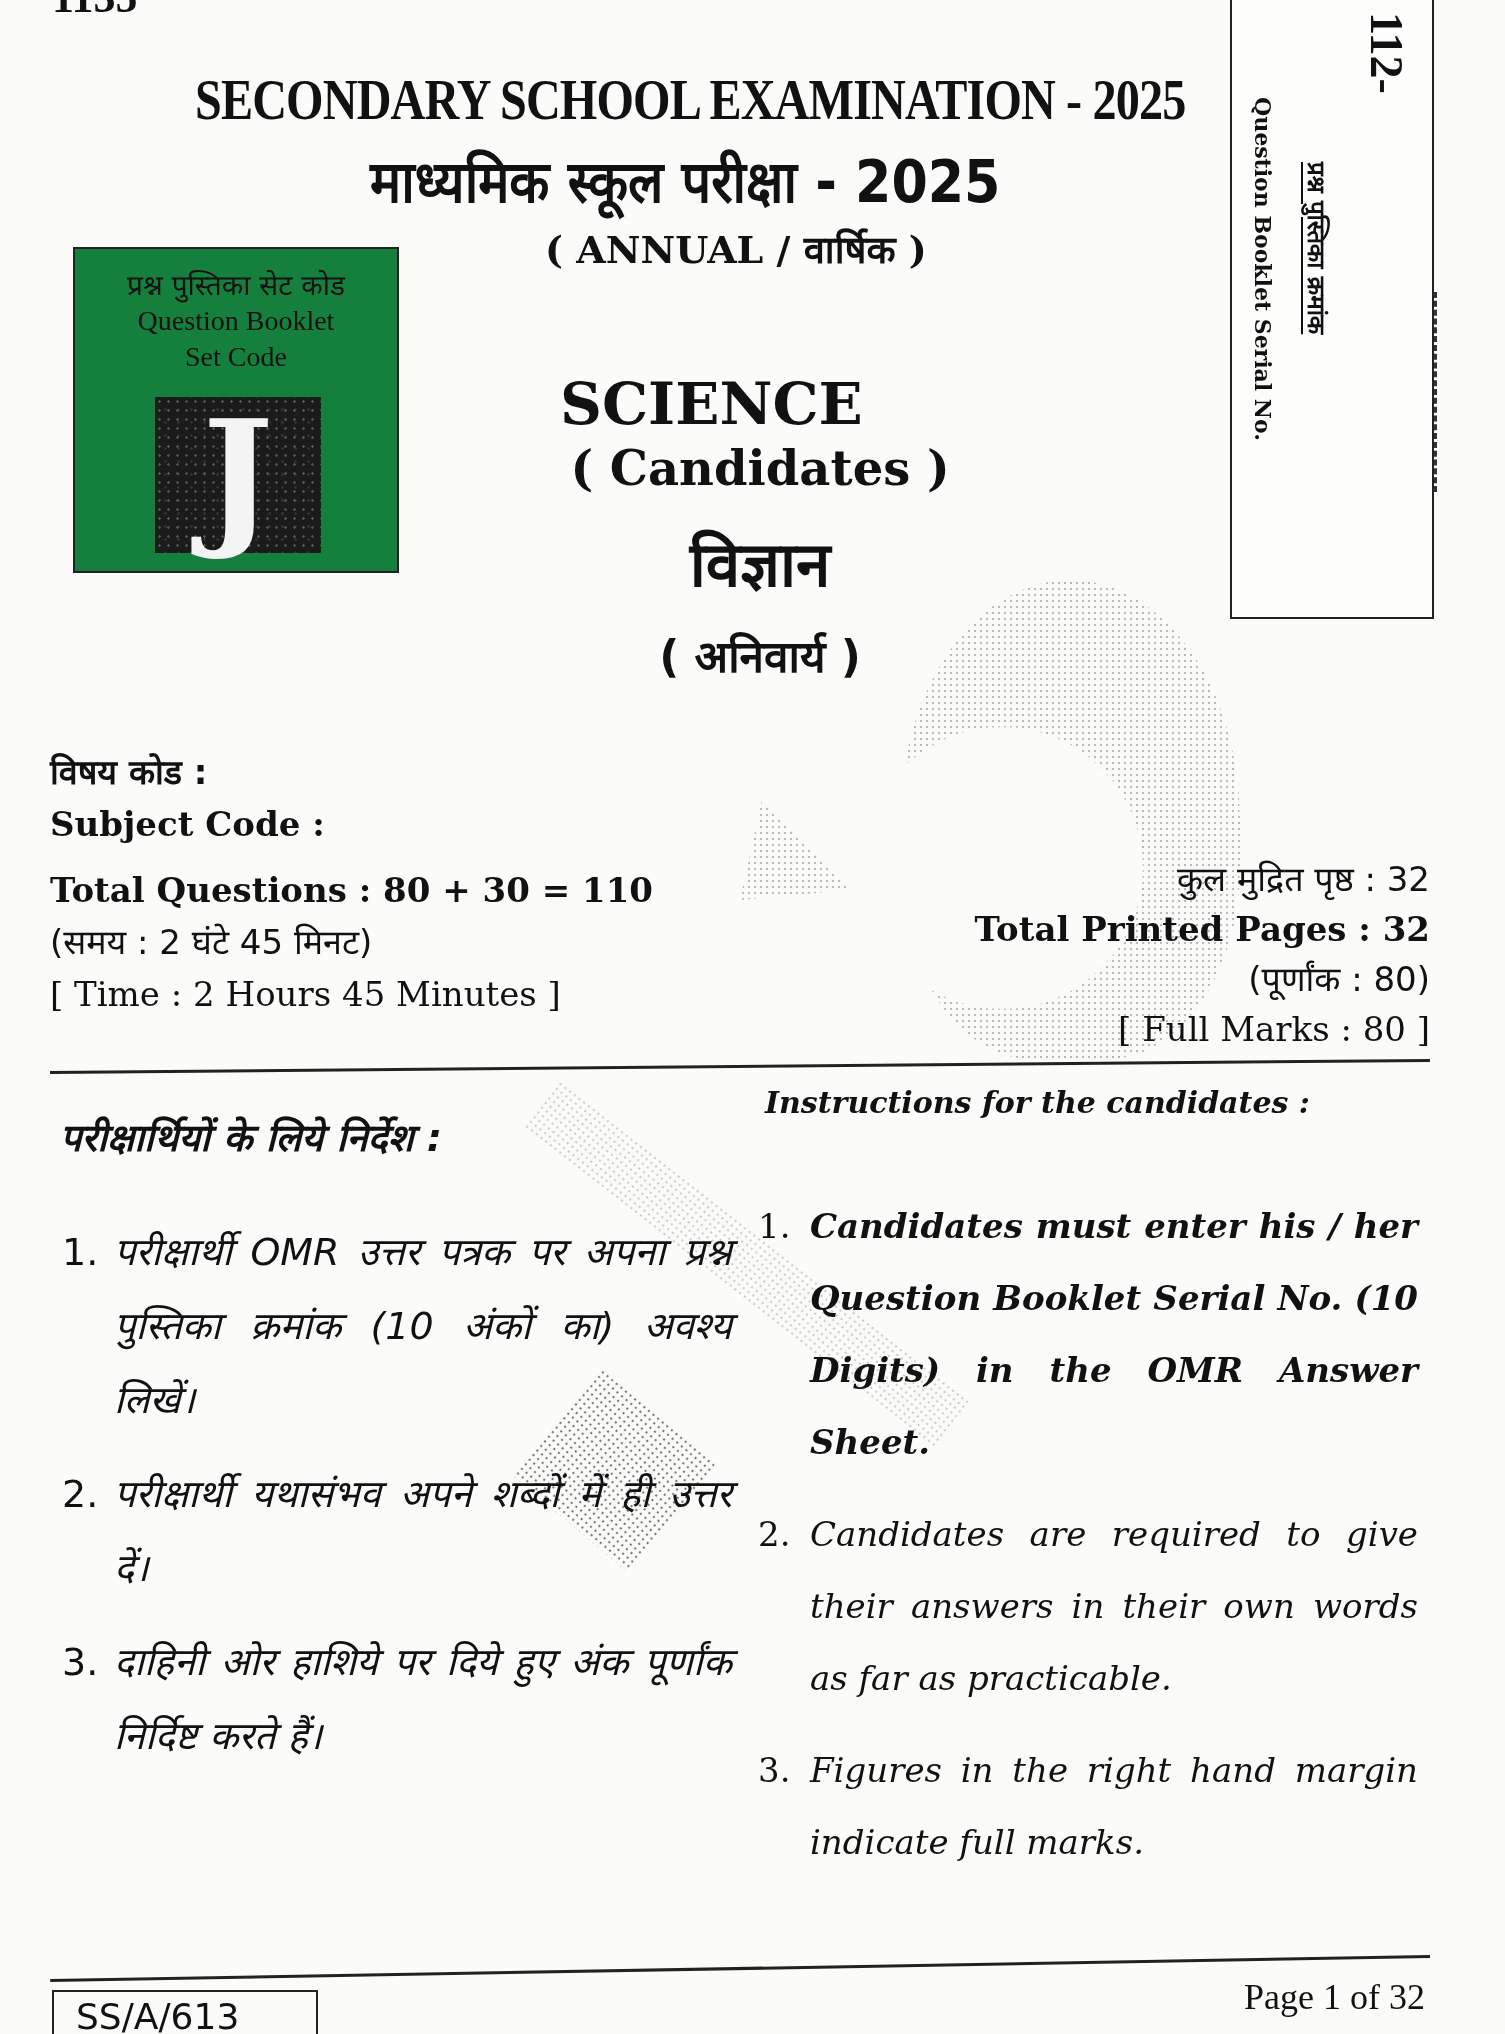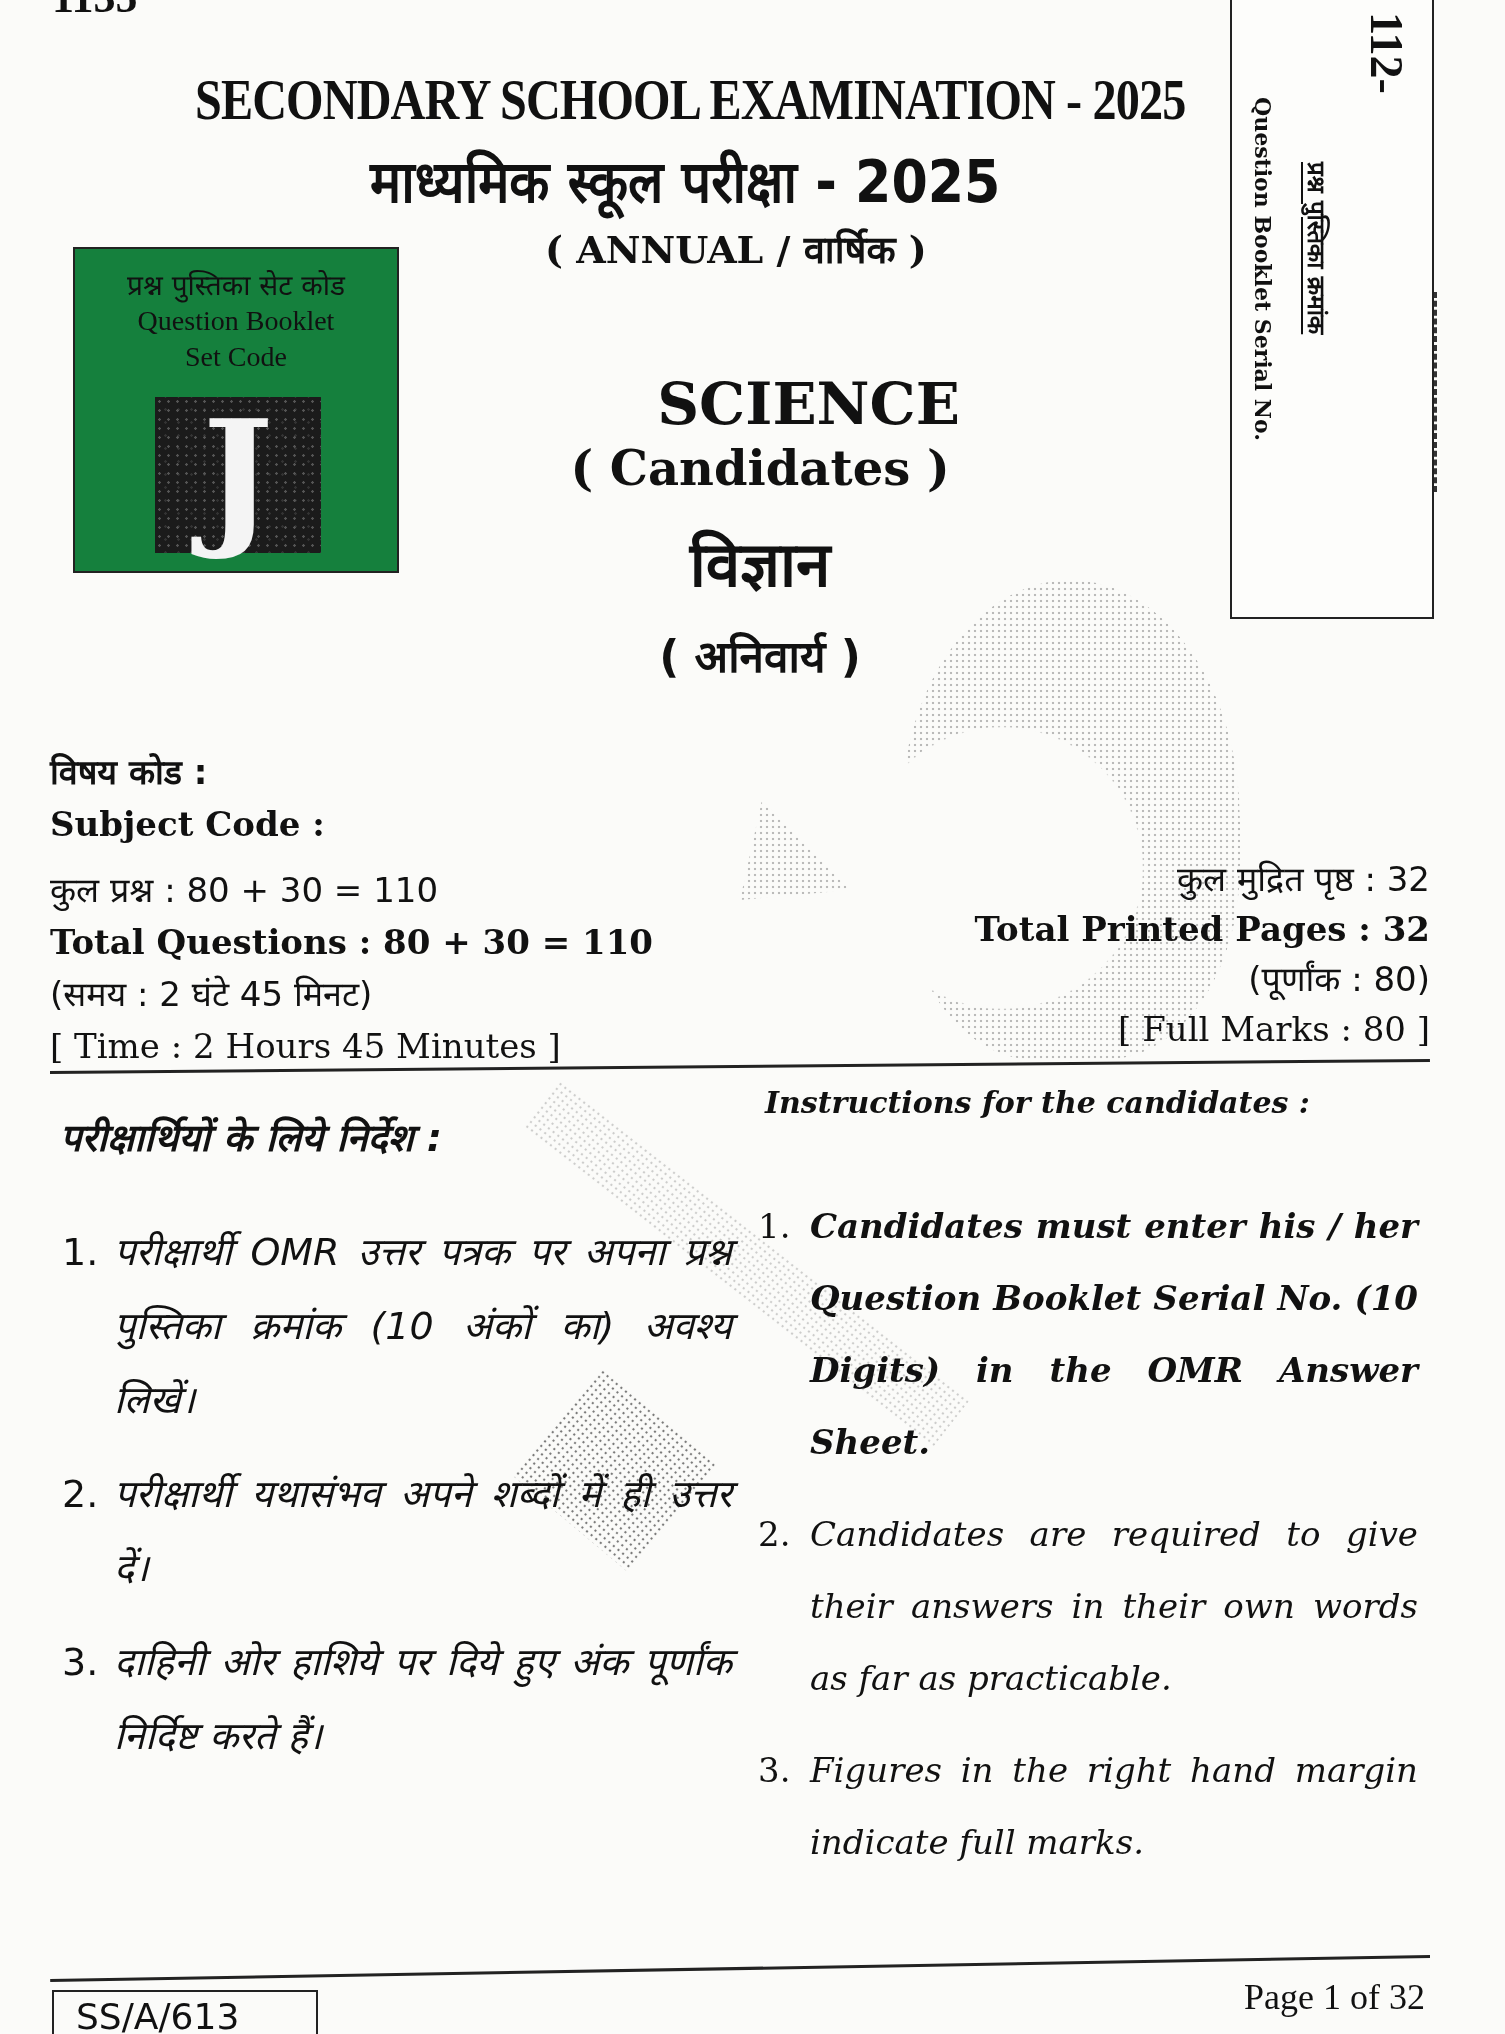--- a/index.html
+++ b/index.html
@@ -19,21 +19,21 @@
   .set-code { position: absolute; left: 80px; top: 148px; width: 166px; height: 156px; background: #1b1b1b;
     background-image: radial-gradient(#555 1px, transparent 1.5px), radial-gradient(#333 1px, transparent 1.5px);
     background-size: 9px 9px, 13px 13px; background-position: 0 0, 4px 6px;
     color: #f4f4f4; font-size: 150px; font-weight: bold; line-height: 156px; font-family: "DejaVu Serif", serif; }
   .serial-box { left: 1230px; top: -10px; width: 200px; height: 625px; border: 2px solid #222; background: #fdfdfb; }
   .vert { position: absolute; writing-mode: vertical-rl; white-space: nowrap; }
   .serial-num { left: 128px; top: 20px; font-size: 46px; font-weight: bold; font-family: "Liberation Serif", serif; }
   .serial-hi { left: 68px; top: 170px; font-size: 24px; font-weight: bold; font-family: "DejaVu Sans", sans-serif; text-decoration: underline; }
   .serial-en { left: 18px; top: 105px; font-size: 22px; font-weight: bold; font-family: "DejaVu Serif", serif; }
   .serial-ticks { left: 196px; top: 300px; width: 6px; height: 200px; border-right: 3px dashed #333; }
-  .subject { left: 560px; top: 370px; width: 400px; text-align: right; font-size: 58px; font-weight: bold; font-family: "DejaVu Serif", serif; }
+  .subject { left: 560px; top: 370px; width: 400px; text-align: left; font-size: 58px; font-weight: bold; font-family: "DejaVu Serif", serif; }
   .compulsory { left: 520px; top: 440px; width: 480px; text-align: center; font-size: 48px; font-weight: bold; font-family: "DejaVu Serif", serif; }
   .vigyan { left: 560px; top: 520px; width: 400px; text-align: center; font-size: 62px; font-weight: bold; font-family: "DejaVu Sans", sans-serif; }
   .anivarya { left: 560px; top: 625px; width: 400px; text-align: center; font-size: 44px; font-weight: bold; font-family: "DejaVu Sans", sans-serif; }
   .meta-left { left: 50px; top: 725px; font-size: 34px; line-height: 52px; margin-top: 21px; }
   .meta-left .hi { font-family: "DejaVu Sans", sans-serif; font-weight: bold; }
   .meta-left .b { font-weight: bold; font-family: "DejaVu Serif", serif; }
   .meta-left .n { font-family: "DejaVu Sans", sans-serif; }
   .meta-left .r { font-family: "DejaVu Serif", serif; }
   .meta-right { right: 75px; top: 818px; text-align: right; font-size: 34px; line-height: 50px; margin-top: 36px; }
   .meta-right .b { font-weight: bold; font-family: "DejaVu Serif", serif; }
@@ -83,21 +83,20 @@
 
 <div class="watermark" style="left:900px;top:580px;width:340px;height:480px;border-radius:50% 50% 40% 40%;-webkit-mask:radial-gradient(circle at 30% 60%, transparent 140px, #000 142px);mask:radial-gradient(circle at 30% 60%, transparent 140px, #000 142px);"></div>
 <div class="watermark" style="left:740px;top:800px;width:110px;height:100px;clip-path:polygon(20% 0,100% 90%,0 100%);"></div>
 <div class="watermark" style="left:540px;top:1400px;width:150px;height:140px;opacity:0.7;transform:rotate(40deg);"></div>
 <div class="watermark" style="left:560px;top:1080px;width:520px;height:60px;transform:rotate(38deg);transform-origin:left top;opacity:0.25;"></div>
 
 <div class="abs meta-left">
   <div class="hi">विषय कोड :</div>
   <div class="b">Subject Code :</div>
   <div style="height:14px"></div>
-  <div class="n">कुल प्रश्न : 80 + 30 = 110</div>
   <div class="b">Total Questions : 80 + 30 = 110</div>
   <div class="n">(समय : 2 घंटे 45 मिनट)</div>
   <div class="r">[ Time : 2 Hours 45 Minutes ]</div>
 </div>
 
 <div class="abs meta-right">
   <div class="n">कुल मुद्रित पृष्ठ : 32</div>
   <div class="b">Total Printed Pages : 32</div>
   <div class="n">(पूर्णांक : 80)</div>
   <div class="r">[ Full Marks : 80 ]</div>

